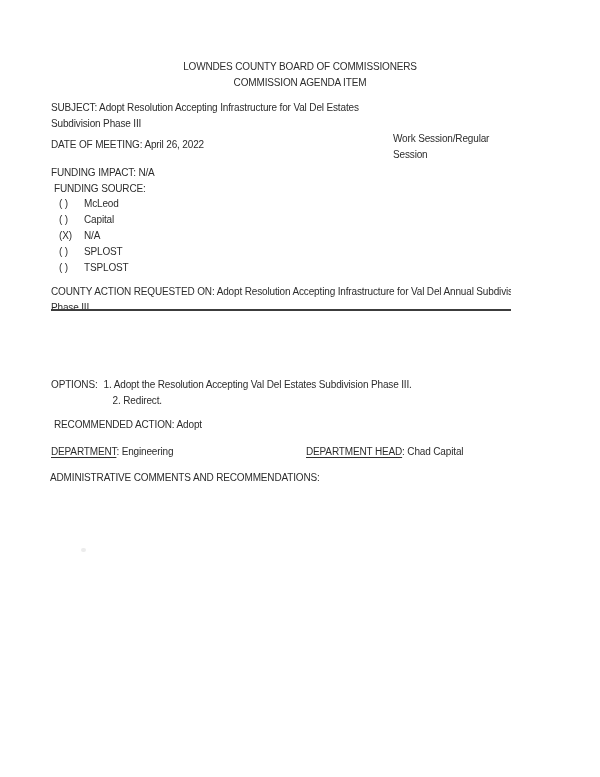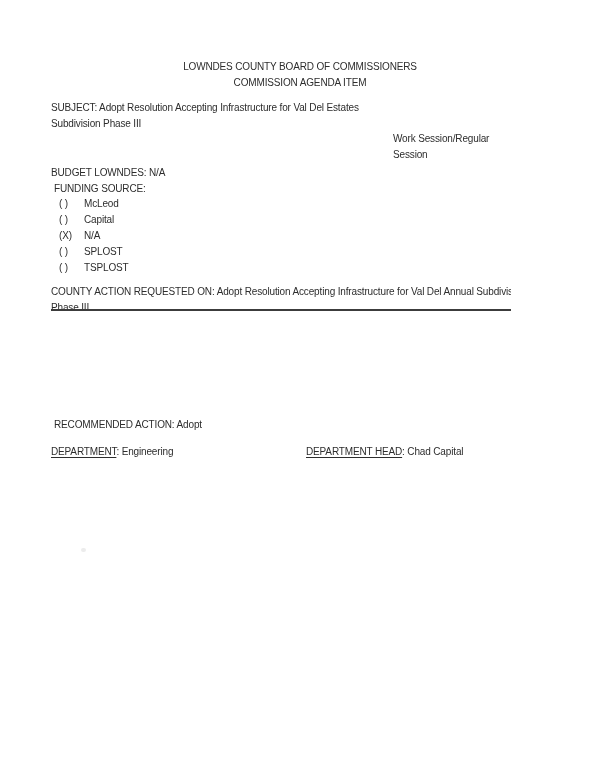--- a/index.html
+++ b/index.html
@@ -37,23 +37,24 @@
 <body>
 
 <div class="page">
 
   <div class="abs title" style="top:59px">LOWNDES COUNTY BOARD OF COMMISSIONERS</div>
   <div class="abs pre" style="left:51px; top:100px; width:430px">SUBJECT: Adopt Resolution Accepting Infrastructure for Val Del Estates
 Subdivision Phase III</div>
 
   <div class="abs title" style="top:75px">COMMISSION AGENDA ITEM</div>
 
+  <div class="abs" style="left:51px; top:137px">DATE OF MEETING: April 26, 2022</div>
   <div class="abs" style="left:393px; top:131px">Work Session/Regular Session</div>
 
-  <div class="abs" style="left:51px; top:165px">BUDGET LOWNDES: N/A</div>
+  <div class="abs" style="left:51px; top:165px">FUNDING IMPACT: N/A</div>
   <div class="abs" style="left:54px; top:181px">FUNDING SOURCE:</div>
 
   <ul class="abs funding" style="left:59px; top:196px">
     <li>
       <span class="marker">( )</span>
       <span>McLeod</span>
     </li>
     <li>
       <span class="marker">( )</span>
       <span>Capital</span>
@@ -71,26 +72,34 @@
       <span>TSPLOST</span>
     </li>
   </ul>
 
   <div class="abs pre" style="left:51px; top:284px; width:548px">COUNTY ACTION REQUESTED ON: Adopt Resolution Accepting Infrastructure for Val Del Annual Subdivision
 Phase III</div>
 
   <div class="abs rule" style="left:51px; top:309px; width:499px"></div>
 
 
+  <div class="abs options" style="left:51px; top:377px">
+    <span class="options-label">OPTIONS:</span>
+    <div class="options-items">
+      <div>1. Adopt the Resolution Accepting Val Del Estates Subdivision Phase III.</div>
+      <div class="opt2">2. Redirect.</div>
+    </div>
+  </div>
 
   <div class="abs" style="left:54px; top:417px">RECOMMENDED ACTION: Adopt</div>
 
   <div class="abs" style="left:51px; top:444px">
     <span class="u">DEPARTMENT</span><span>: Engineering</span>
   </div>
   <div class="abs" style="left:306px; top:444px">
     <span class="u">DEPARTMENT HEAD</span><span>: Chad Capital</span>
   </div>
 
+  <div class="abs" style="left:50px; top:470px">ADMINISTRATIVE COMMENTS AND RECOMMENDATIONS:</div>
 
   <div class="abs speck" style="left:81px; top:548px"></div>
 
 </div>
 
 </body></html>

